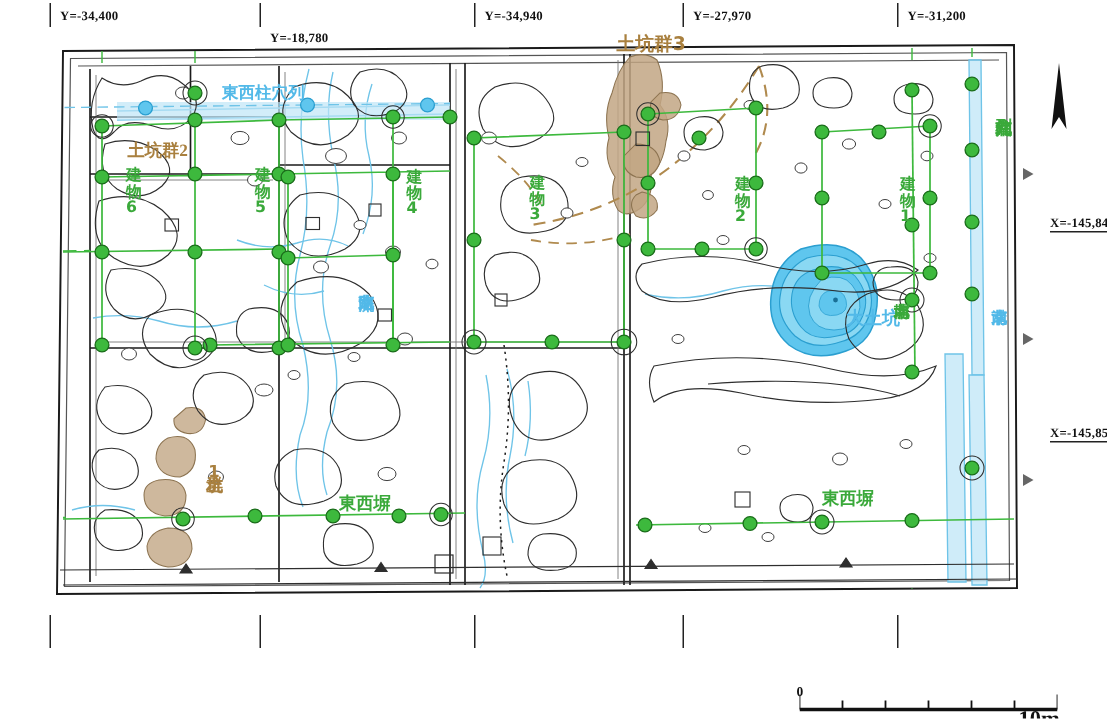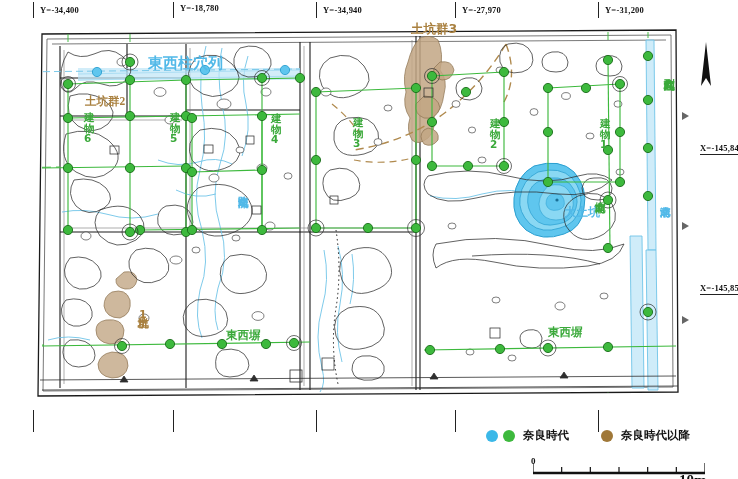--- a/index.html
+++ b/index.html
@@ -48,21 +48,21 @@
 <body>
 
 <div id="root">
 
   <div id="grid-top">
       <div class="grid-tick vtick" style="left: 33px; top: 2px; height: 16px;"></div>
       <div class="grid-tick vtick" style="left: 33px; top: 410px; height: 22px;"></div>
       <div class="grid-label" style="left: 40px; top: 5px;">Y=-34,400</div>
       <div class="grid-tick vtick" style="left: 173px; top: 2px; height: 16px;"></div>
       <div class="grid-tick vtick" style="left: 173px; top: 410px; height: 22px;"></div>
-      <div class="grid-label" style="left: 180px; top: 3px;">Y=-18,780</div>
+      <div class="grid-label" style="left: 180px; top: 20px;">Y=-18,780</div>
       <div class="grid-tick vtick" style="left: 316px; top: 2px; height: 16px;"></div>
       <div class="grid-tick vtick" style="left: 316px; top: 410px; height: 22px;"></div>
       <div class="grid-label" style="left: 323px; top: 5px;">Y=-34,940</div>
       <div class="grid-tick vtick" style="left: 455px; top: 2px; height: 16px;"></div>
       <div class="grid-tick vtick" style="left: 455px; top: 410px; height: 22px;"></div>
       <div class="grid-label" style="left: 462px; top: 5px;">Y=-27,970</div>
       <div class="grid-tick vtick" style="left: 598px; top: 2px; height: 16px;"></div>
       <div class="grid-tick vtick" style="left: 598px; top: 410px; height: 22px;"></div>
       <div class="grid-label" style="left: 605px; top: 5px;">Y=-31,200</div>
     </div>
@@ -418,21 +418,21 @@
     <g fill="#666">
       <path d="M682 112 l7 4 l-7 4 Z"></path>
       <path d="M682 222 l7 4 l-7 4 Z"></path>
       <path d="M682 316 l7 4 l-7 4 Z"></path>
     </g>
   </svg>
   </div>
 
   <div id="labels">
       <div class="flabel brown" style="left: 411px; top: 23px; font-size: 12.5px;">土坑群3</div>
-      <div class="flabel cyan" style="left: 148px; top: 56px; font-size: 15px;">東西柱穴列</div>
+      <div class="flabel cyan" style="left: 148px; top: 56px; font-size: 11px;">東西柱穴列</div>
       <div class="flabel brown" style="left: 85px; top: 96px; font-size: 11.5px; font-family: Liberation Serif, serif;">土坑群2</div>
       <div class="flabel green" style="left: 84px; top: 112px; font-size: 10.5px;">建
 物
 6</div>
       <div class="flabel green" style="left: 170px; top: 112px; font-size: 10.5px;">建
 物
 5</div>
       <div class="flabel green" style="left: 271px; top: 113px; font-size: 10.5px;">建
 物
 4</div>
@@ -452,31 +452,20 @@
       <div class="flabel cyan vert" style="left: 660px; top: 198px; font-size: 10.5px;">南北溝</div>
       <div class="flabel brown vert" style="left: 137px; top: 308px; font-size: 11px;">土坑群1</div>
       <div class="flabel green" style="left: 226px; top: 330px; font-size: 11.5px;">東西塀</div>
       <div class="flabel green" style="left: 548px; top: 327px; font-size: 11.5px;">東西塀</div>
     </div>
 
   <svg id="north" viewBox="0 0 16 50">
     <path d="M8 0 L13 44 L8 36 L3 44 Z" fill="#111"></path>
   </svg>
 
-  <div id="legend">
-      <div class="lg-group" style="margin-left: 0px;">
-        <span class="dot" style="background: rgb(59, 184, 232);"></span>
-        <span class="dot" style="background: rgb(61, 185, 61);"></span>
-        <span class="lg-text" style="margin-left: 3px;">奈良時代</span>
-      </div>
-      <div class="lg-group" style="margin-left: 26px;">
-        <span class="dot" style="background: rgb(160, 120, 56);"></span>
-        <span class="lg-text" style="margin-left: 3px;">奈良時代以降</span>
-      </div>
-    </div>
 
   <div id="scale-zero">0</div>
   <div id="scale-max">10m</div>
   <svg id="scalebar" viewBox="0 0 172 16">
     <g id="scale-ticks" stroke="#111" stroke-width="1.2" fill="none">
         <path d="M0 2 L0 12"></path>
         <path d="M28.666666666666668 6 L28.666666666666668 12"></path>
         <path d="M57.333333333333336 6 L57.333333333333336 12"></path>
         <path d="M86 6 L86 12"></path>
         <path d="M114.66666666666667 6 L114.66666666666667 12"></path>

